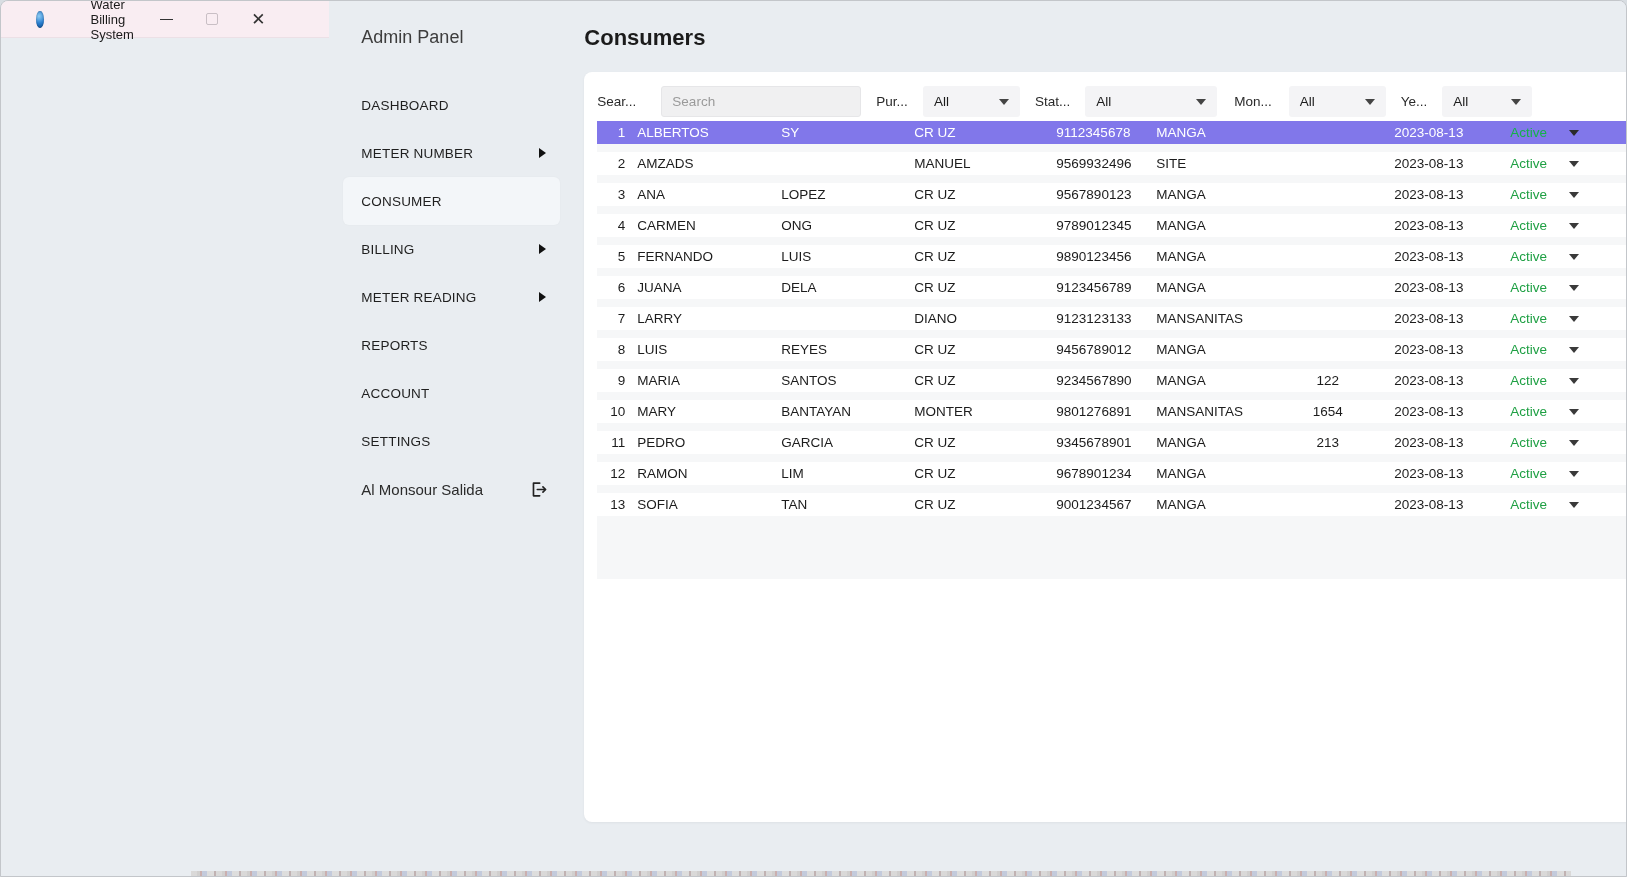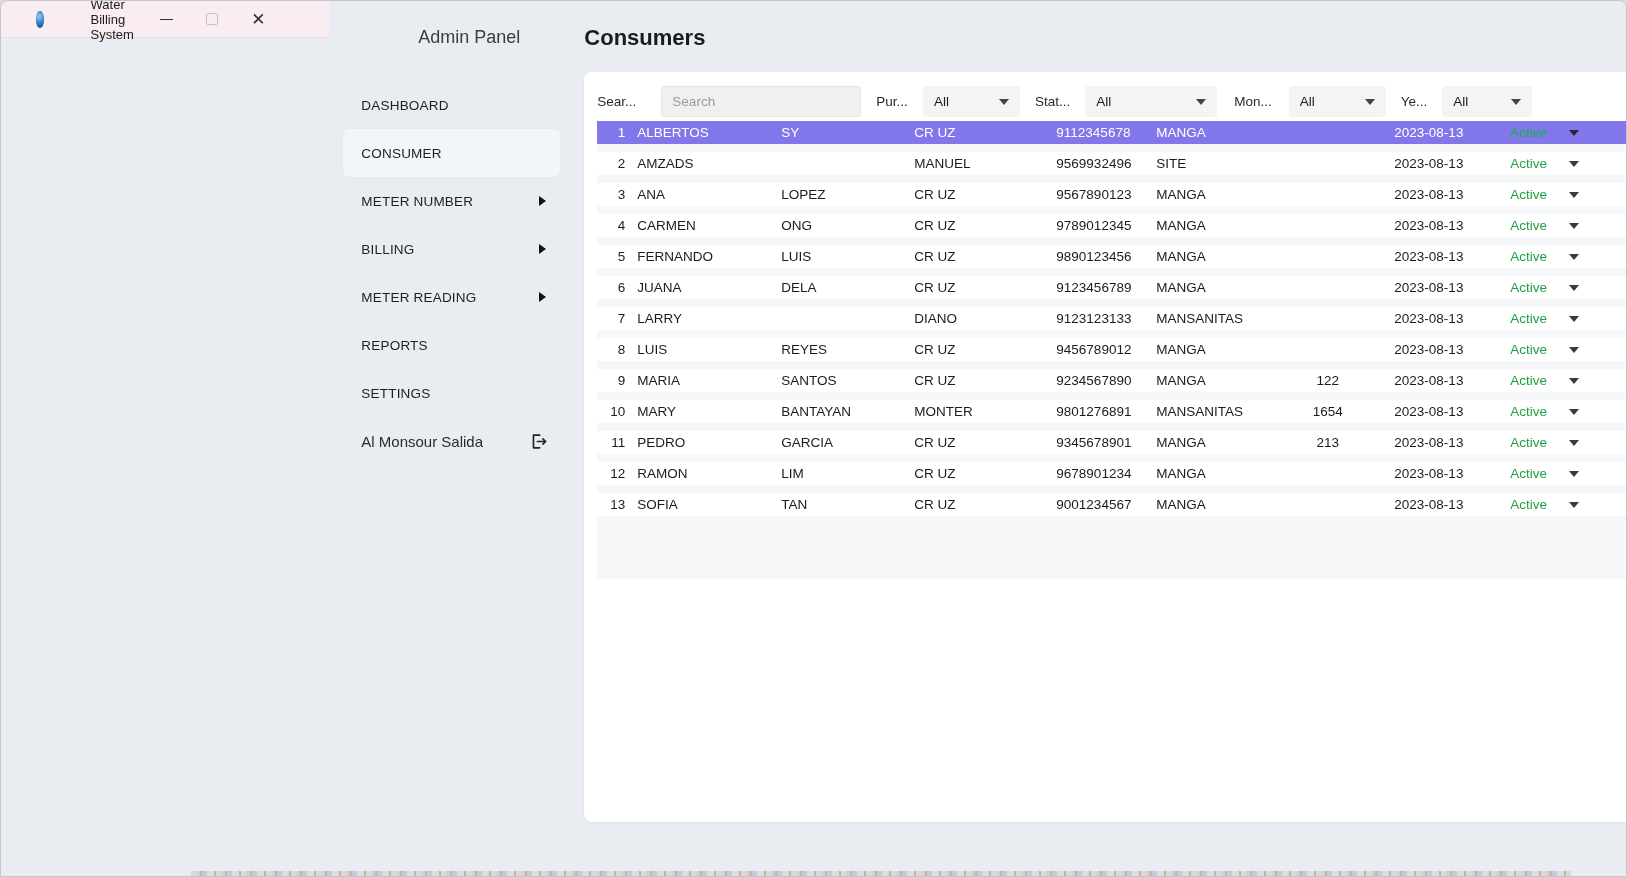--- a/index.html
+++ b/index.html
@@ -22,21 +22,21 @@
   }
   .win-title{ margin-left:47px; font-size:13px; color:#1b1b1b; }
   .win-controls{ margin-left:auto; margin-right:48px; display:flex; }
   .win-btn{ width:46px; height:34px; display:flex; align-items:center; justify-content:center; cursor:default; }
   .glyph-min{ width:13px; height:0; border-top:1.6px solid #333; }
   .glyph-max{ width:12px; height:12px; border:1.4px solid #c9bfc5; border-radius:2px; }
   .glyph-close{ font-size:17px; color:#333; line-height:1; font-weight:400; }
   
   .app{ flex:1; display:flex; background:var(--app-background,#e9edf1); position:relative; }
   
-  .sidebar{ width:248px; flex:0 0 248px; padding-top:26px;text-align:center; }
+  .sidebar{ width:248px; flex:0 0 248px; padding-top:26px; }
   .brand{ font-size:18px; color:#3d3d3d; padding-left:32px; }
   .menu{ margin-top:33px; list-style:none; }
   .menu-item{
     height:48px; display:flex; align-items:center;
     padding-left:32px; margin-right:17px;
     font-size:13.5px; color:#1f1f1f; letter-spacing:.2px; cursor:default;
   }
   .menu-item.active{
     background:#f3f6f9; border-radius:6px; margin-left:14px; padding-left:18px;
     box-shadow:0 0 2px rgba(0,0,0,.04);
@@ -143,38 +143,42 @@
 
   <div class="app">
 
     <div class="sidebar">
       <div class="brand">Admin Panel</div>
       <ul class="menu">
           <li class="menu-item">
     <span>DASHBOARD</span>
 
   </li>
-          <li class="menu-item active">
-    <span>CONSUMER</span>
-
-  </li>
           <li class="menu-item">
     <span>METER NUMBER</span>
     <span class="submenu-arrow"></span>
+  </li>
+          <li class="menu-item active">
+    <span>CONSUMER</span>
+
   </li>
           <li class="menu-item">
     <span>BILLING</span>
     <span class="submenu-arrow"></span>
   </li>
           <li class="menu-item">
     <span>METER READING</span>
     <span class="submenu-arrow"></span>
   </li>
           <li class="menu-item">
     <span>REPORTS</span>
+
+  </li>
+          <li class="menu-item">
+    <span>ACCOUNT</span>
 
   </li>
           <li class="menu-item">
     <span>SETTINGS</span>
 
   </li>
         </ul>
       <div class="user-row">
         <span>Al Monsour Salida</span>
         <svg width="21" height="21" viewBox="0 0 24 24" fill="none" stroke="#222" stroke-width="1.9" stroke-linecap="round" stroke-linejoin="round">

